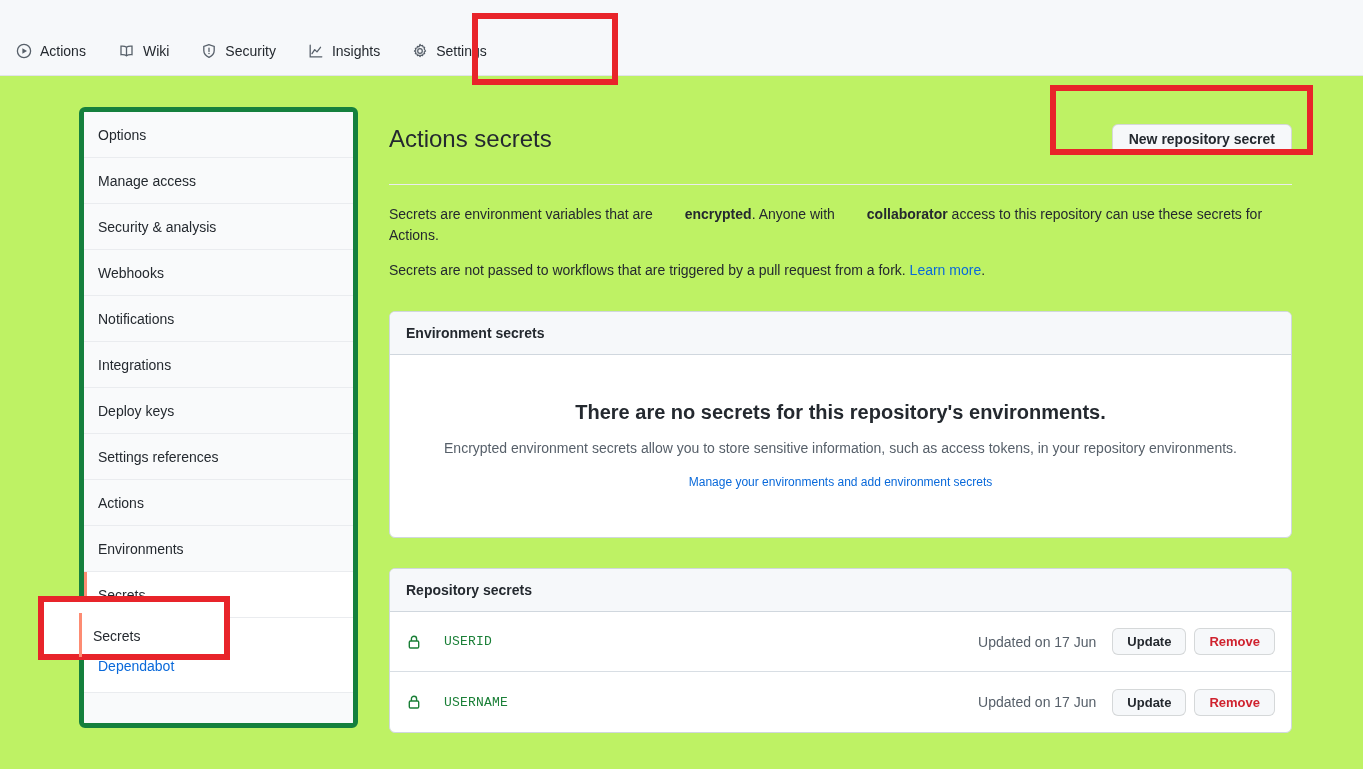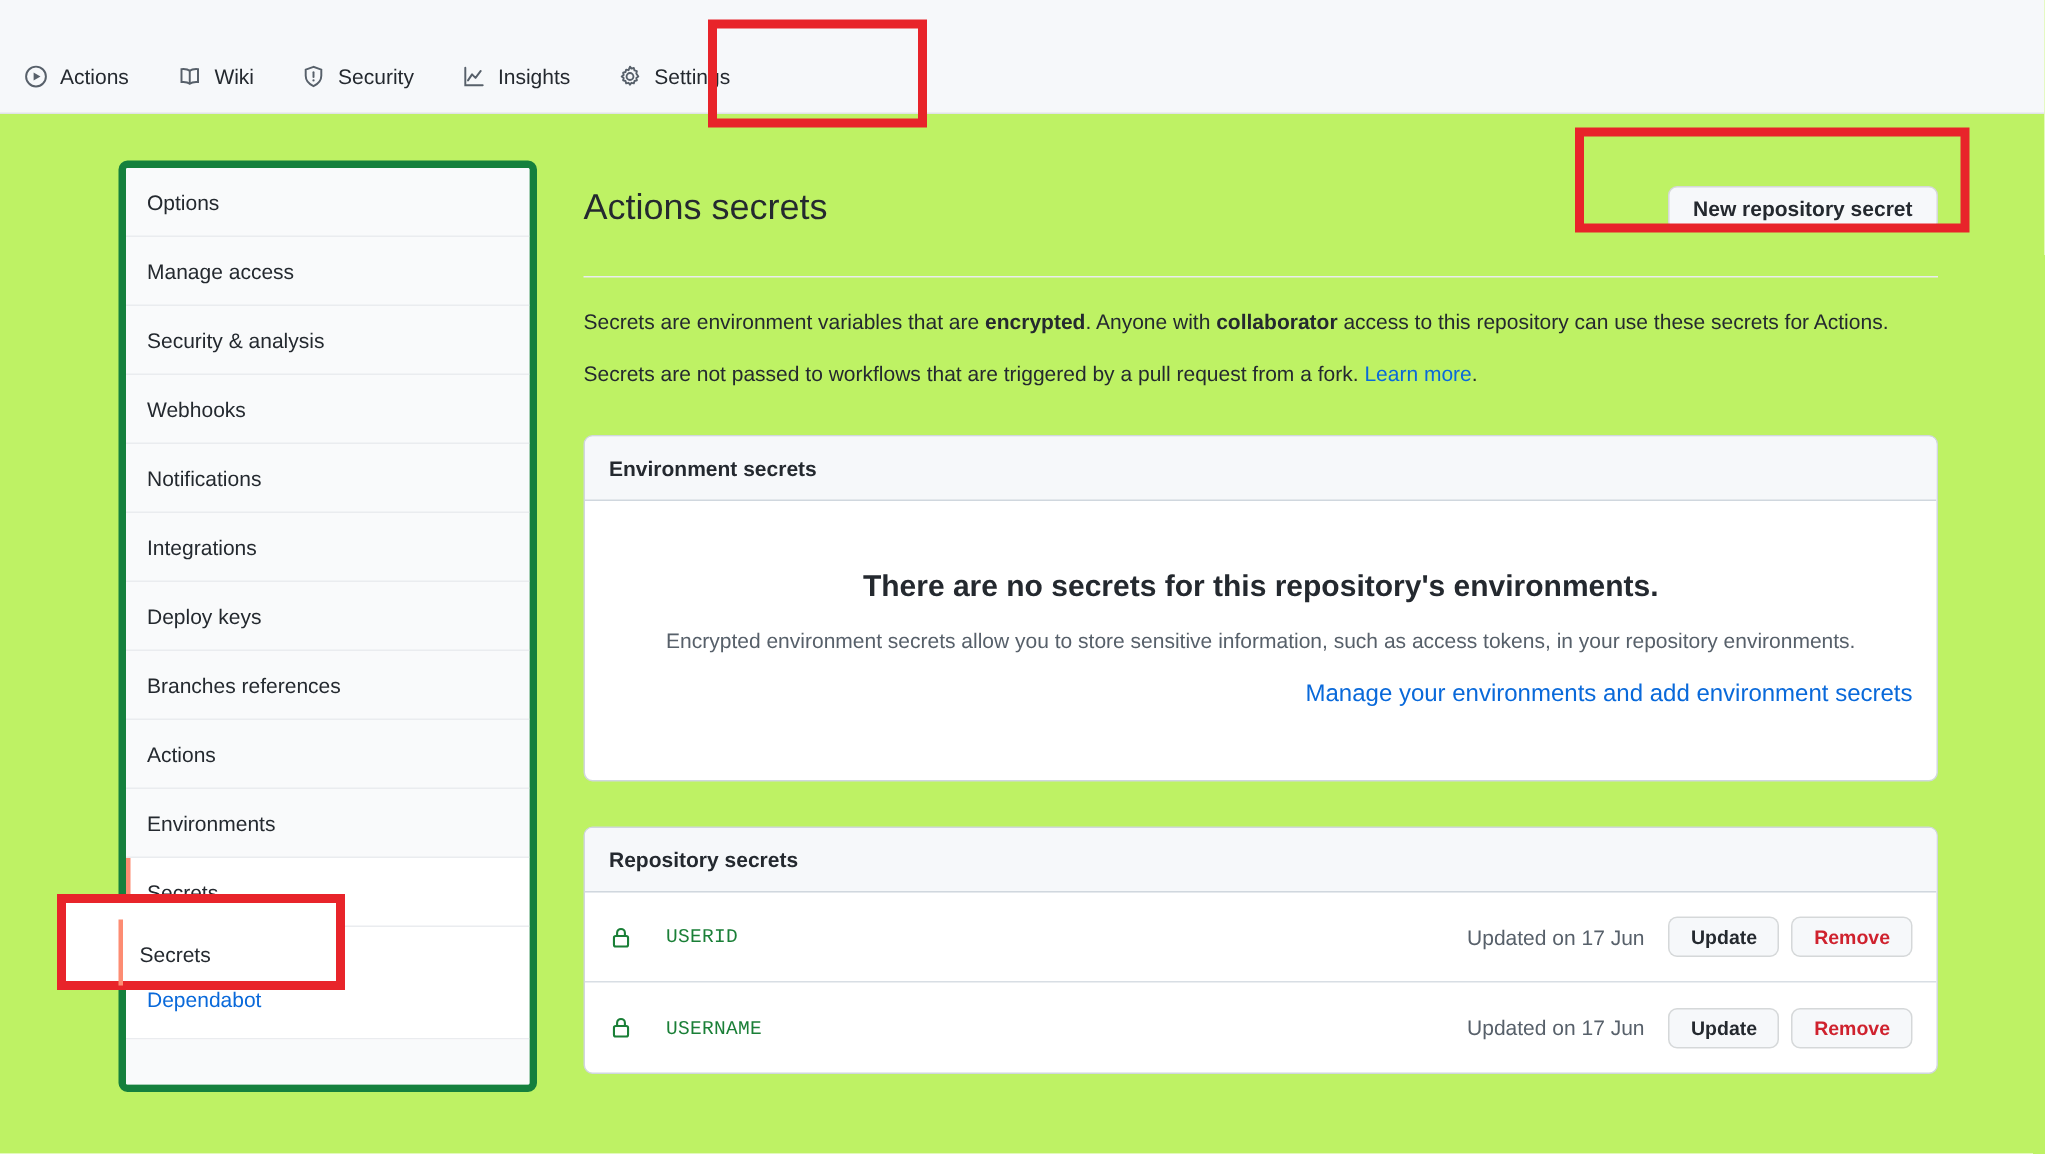--- a/index.html
+++ b/index.html
@@ -80,39 +80,39 @@
     font-family: "Liberation Sans", sans-serif;
     font-size: 14px; font-weight: 600; color: #24292f;
     background: #f6f8fa;
     border: 1px solid rgba(27,31,36,0.15);
     border-radius: 6px;
     padding: 6px 16px;
     cursor: pointer; white-space: nowrap;
   }
   .desc { font-size: 14px; color: #24292f; line-height: 21px; margin-top: 19px; }
   .desc + .desc { margin-top: 10px; }
-  .desc b { font-weight: 700; }
+  .desc b { font-weight: 700; margin-left: 28px; }
   .lnk { color: #0969da; text-decoration: none; cursor: pointer; }
 
   
   .card {
     margin-top: 30px;
     border: 1px solid #d0d7de; border-radius: 6px;
     background: #ffffff; overflow: hidden;
   }
   .card-head {
     background: #f6f8fa;
     border-bottom: 1px solid #d0d7de;
     padding: 13px 16px;
     font-size: 14px; font-weight: 600; color: #24292f;
   }
   .card-blank { padding: 46px 16px 48px; text-align: center; }
   .blank-title { font-size: 20px; font-weight: 600; color: #24292f; margin-bottom: 14px; }
   .blank-sub { font-size: 14px; color: #57606a; line-height: 21px; margin-bottom: 16px; }
-  .blank-link { font-size: 16px; color: #0969da; cursor: pointer; text-align: right; }
+  .blank-link { font-size: 12px; color: #0969da; cursor: pointer; }
 
   .sec-row {
     display: flex; align-items: center;
     padding: 12px 16px;
     border-bottom: 1px solid #d8dee4;
     min-height: 60px;
   }
   .sec-row:last-child { border-bottom: none; }
   .lock { display: flex; align-items: center; color: #1a7f37; margin-right: 22px; }
   .lock svg { display: block; }
@@ -229,21 +229,21 @@
       <div class="side-item">
         <span>Notifications</span>
       </div>
       <div class="side-item">
         <span>Integrations</span>
       </div>
       <div class="side-item">
         <span>Deploy keys</span>
       </div>
       <div class="side-item">
-        <span>Branches references</span>
+        <span>Settings references</span>
       </div>
       <div class="side-item">
         <span>Actions</span>
       </div>
       <div class="side-item">
         <span>Environments</span>
       </div>
       <div class="side-item plain selected">
         <span>Secrets</span>
       </div>

